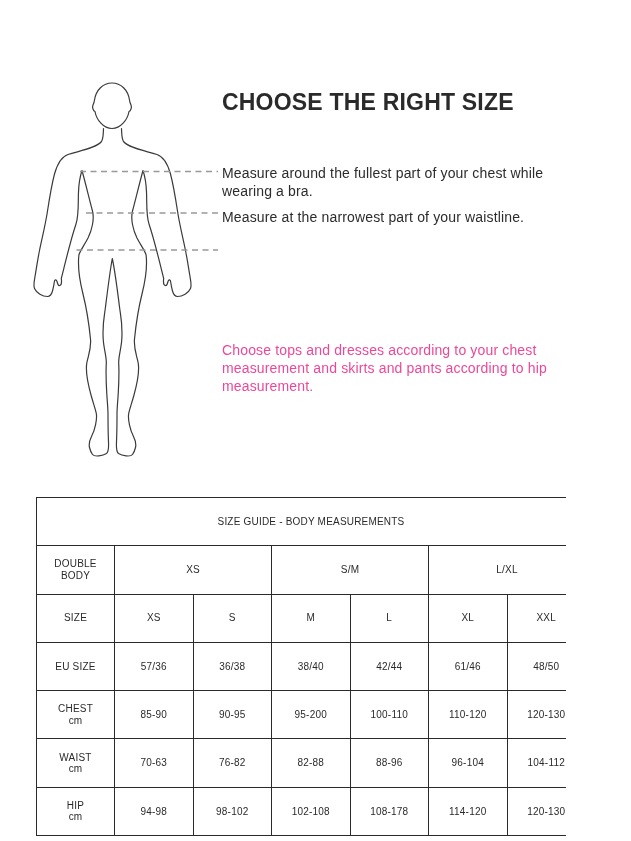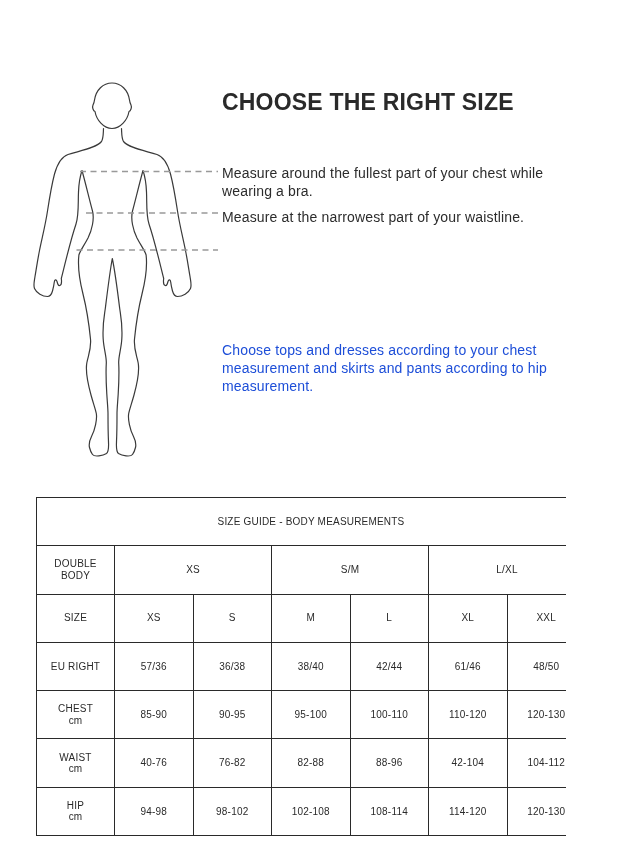--- a/index.html
+++ b/index.html
@@ -24,21 +24,21 @@
   }
   .measure-item{
     position:absolute;left:222px;width:362px;
     font-size:14px;line-height:18px;letter-spacing:0.15px;color:#2c2c2c;
   }
   #item-chest{top:132px;}
   #item-waist{top:176px;}
   #item-hip{top:211px;}
   .note{
     position:absolute;left:222px;top:309px;width:362px;
-    font-size:14px;line-height:18px;letter-spacing:0.15px;color:#1d4ed8;
+    font-size:14px;line-height:18px;letter-spacing:0.15px;color:#ec4899;
   }
 
   
   table.size-table{
     position:absolute;left:36px;top:465px;
     width:550px;height:338px;
     border-collapse:collapse;table-layout:fixed;
     font-size:10px;color:#2a2a2a;
   }
   table.size-table td{
@@ -180,54 +180,54 @@
       <tr>
         <td class="rowlabel">SIZE</td>
         <td>XS</td>
         <td>S</td>
         <td>M</td>
         <td>L</td>
         <td>XL</td>
         <td>XXL</td>
       </tr>
       <tr>
-        <td class="rowlabel">EU RIGHT</td>
+        <td class="rowlabel">EU SIZE</td>
         <td>57/36</td>
         <td>36/38</td>
         <td>38/40</td>
         <td>42/44</td>
         <td>61/46</td>
         <td>48/50</td>
       </tr>
       <tr>
         <td class="rowlabel">CHEST
 cm</td>
         <td>85-90</td>
         <td>90-95</td>
-        <td>95-100</td>
+        <td>95-200</td>
         <td>100-110</td>
         <td>110-120</td>
         <td>120-130</td>
       </tr>
       <tr>
         <td class="rowlabel">WAIST
 cm</td>
-        <td>40-76</td>
+        <td>70-63</td>
         <td>76-82</td>
         <td>82-88</td>
         <td>88-96</td>
-        <td>42-104</td>
+        <td>96-104</td>
         <td>104-112</td>
       </tr>
       <tr>
         <td class="rowlabel">HIP
 cm</td>
         <td>94-98</td>
         <td>98-102</td>
         <td>102-108</td>
-        <td>108-114</td>
+        <td>108-178</td>
         <td>114-120</td>
         <td>120-130</td>
       </tr>
     </tbody>
   </table>
 
 </div>
 
 </body></html>

